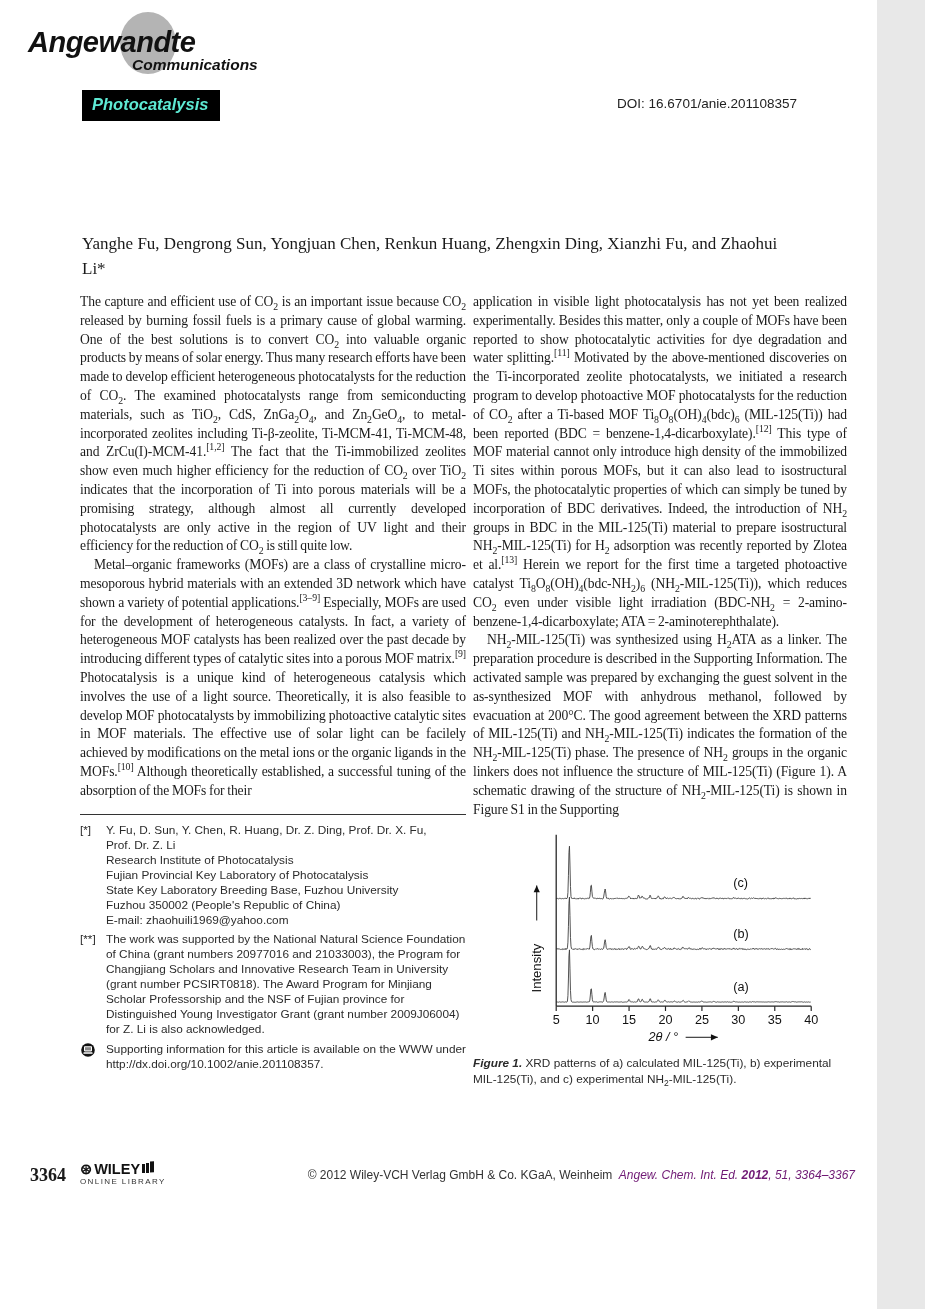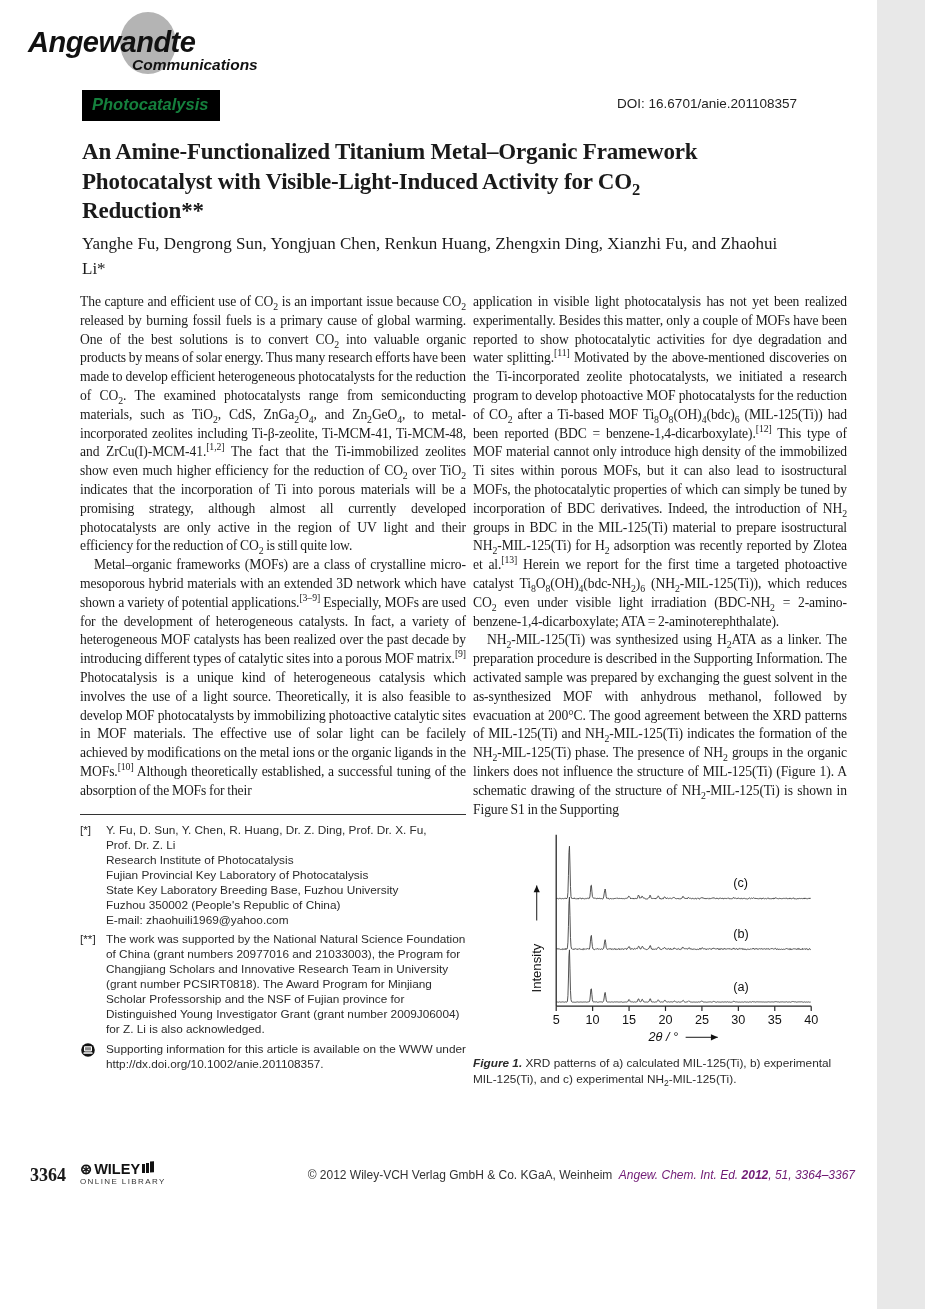--- a/index.html
+++ b/index.html
@@ -5,21 +5,21 @@
   html,body{margin:0;padding:0;background:#e8e8e8;}
   .page{position:relative;width:877px;height:1309px;background:#ffffff;overflow:hidden;
         font-family:"Liberation Serif",serif;color:#1a1a1a;}
   sub,sup{line-height:0;font-size:0.72em;}
   
   .brand{position:absolute;left:28px;top:8px;width:320px;height:72px;
          font-family:"Liberation Sans",sans-serif;font-style:italic;font-weight:bold;}
   .brand-circle{position:absolute;left:92px;top:4px;width:56px;height:62px;border-radius:50%;background:#b4b4b4;}
   .brand-name{position:absolute;left:0;top:18px;font-size:29px;letter-spacing:-0.5px;color:#111;}
   .brand-sub{position:absolute;left:104px;top:48px;font-size:15.5px;color:#111;}
-  .badge{position:absolute;left:82px;top:90px;background:#000;color:#15803d;
+  .badge{position:absolute;left:82px;top:90px;background:#000;color:#5eead4;
          font-family:"Liberation Sans",sans-serif;font-style:italic;font-weight:bold;
          font-size:16.5px;padding:5px 12px 7px 10px;}
   .doi{position:absolute;right:80px;top:96px;font-family:"Liberation Sans",sans-serif;
        font-size:13.5px;color:#222;}
   
   .title{position:absolute;left:82px;top:137px;width:680px;font-size:23px;font-weight:bold;
          line-height:29.5px;letter-spacing:-0.2px;}
   .authors{position:absolute;left:82px;top:231px;width:700px;font-size:17px;
            line-height:25px;}
   
@@ -60,21 +60,20 @@
 <div class="page">
 
   <div class="brand">
     <div class="brand-circle"></div>
     <div class="brand-name">Angewandte</div>
     <div class="brand-sub">Communications</div>
   </div>
   <div class="badge">Photocatalysis</div>
   <div class="doi">DOI: 16.6701/anie.201108357</div>
 
-  <h1 class="title" style="margin:0;">An Amine-Functionalized Titanium Metal–Organic Framework Photocatalyst with Visible-Light-Induced Activity for CO<sub>2</sub> Reduction**</h1>
   <div class="authors">Yanghe Fu, Dengrong Sun, Yongjuan Chen, Renkun Huang, Zhengxin Ding, Xianzhi Fu, and Zhaohui Li*</div>
 
   <div class="columns">
     <div class="col-left">
       <p class="body-p">The capture and efficient use of CO<sub>2</sub> is an important issue because CO<sub>2</sub> released by burning fossil fuels is a primary cause of global warming. One of the best solutions is to convert CO<sub>2</sub> into valuable organic products by means of solar energy. Thus many research efforts have been made to develop efficient heterogeneous photocatalysts for the reduction of CO<sub>2</sub>. The examined photocatalysts range from semiconducting materials, such as TiO<sub>2</sub>, CdS, ZnGa<sub>2</sub>O<sub>4</sub>, and Zn<sub>2</sub>GeO<sub>4</sub>, to metal-incorporated zeolites including Ti-β-zeolite, Ti-MCM-41, Ti-MCM-48, and ZrCu(I)-MCM-41.<sup>[1,2]</sup> The fact that the Ti-immobilized zeolites show even much higher efficiency for the reduction of CO<sub>2</sub> over TiO<sub>2</sub> indicates that the incorporation of Ti into porous materials will be a promising strategy, although almost all currently developed photocatalysts are only active in the region of UV light and their efficiency for the reduction of CO<sub>2</sub> is still quite low.</p>
       <p class="body-p p-indent">Metal–organic frameworks (MOFs) are a class of crystalline micro-mesoporous hybrid materials with an extended 3D network which have shown a variety of potential applications.<sup>[3–9]</sup> Especially, MOFs are used for the development of heterogeneous catalysts. In fact, a variety of heterogeneous MOF catalysts has been realized over the past decade by introducing different types of catalytic sites into a porous MOF matrix.<sup>[9]</sup> Photocatalysis is a unique kind of heterogeneous catalysis which involves the use of a light source. Theoretically, it is also feasible to develop MOF photocatalysts by immobilizing photoactive catalytic sites in MOF materials. The effective use of solar light can be facilely achieved by modifications on the metal ions or the organic ligands in the MOFs.<sup>[10]</sup> Although theoretically established, a successful tuning of the absorption of the MOFs for their</p>
 
       <div class="footnotes">
         <div class="fn-row">
           <div class="fn-marker">[*]</div>

